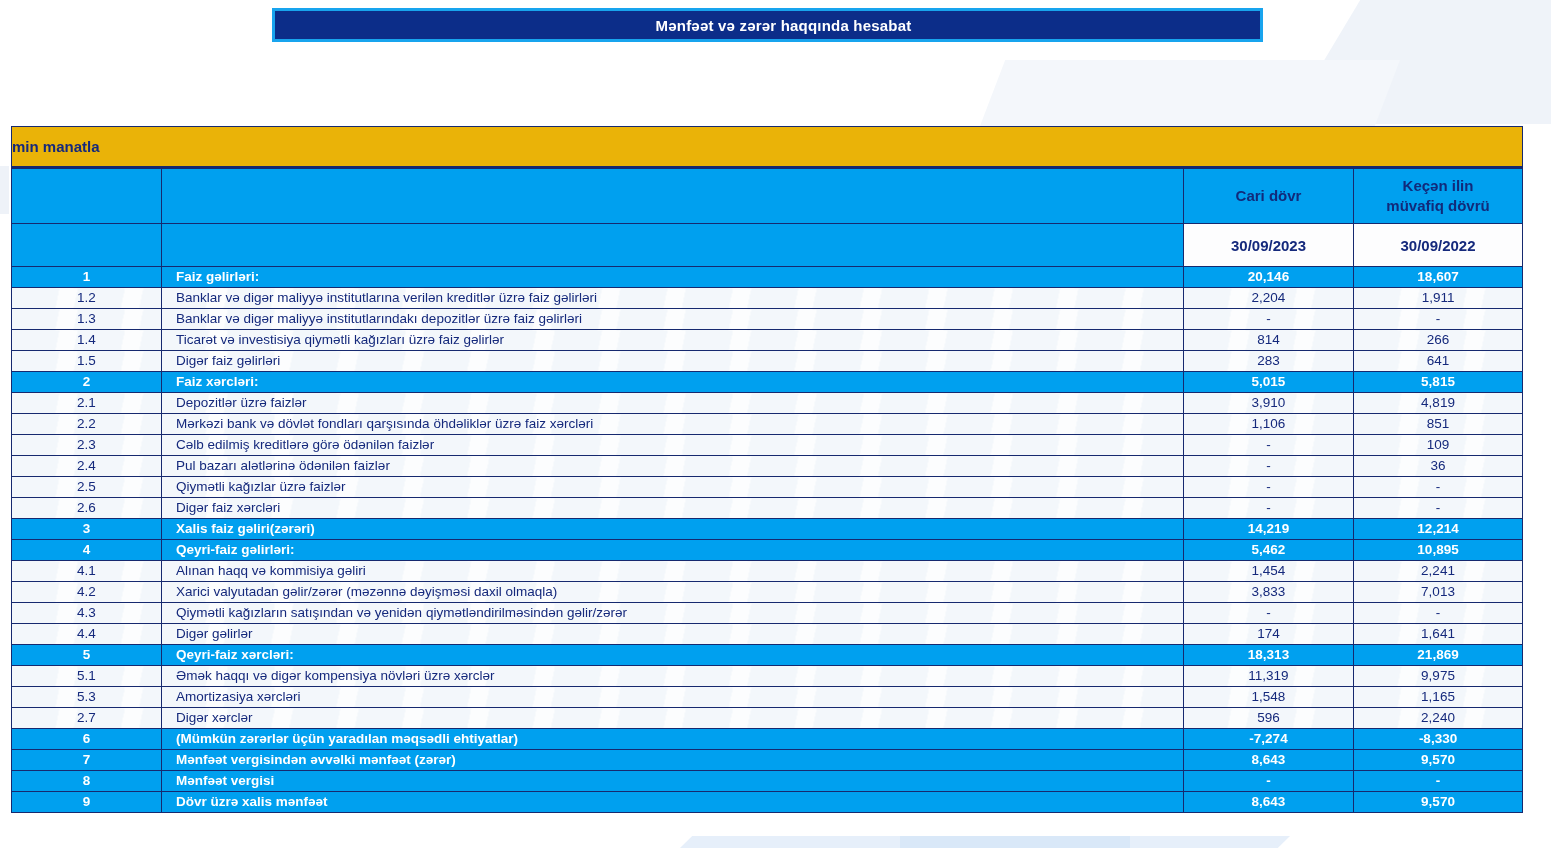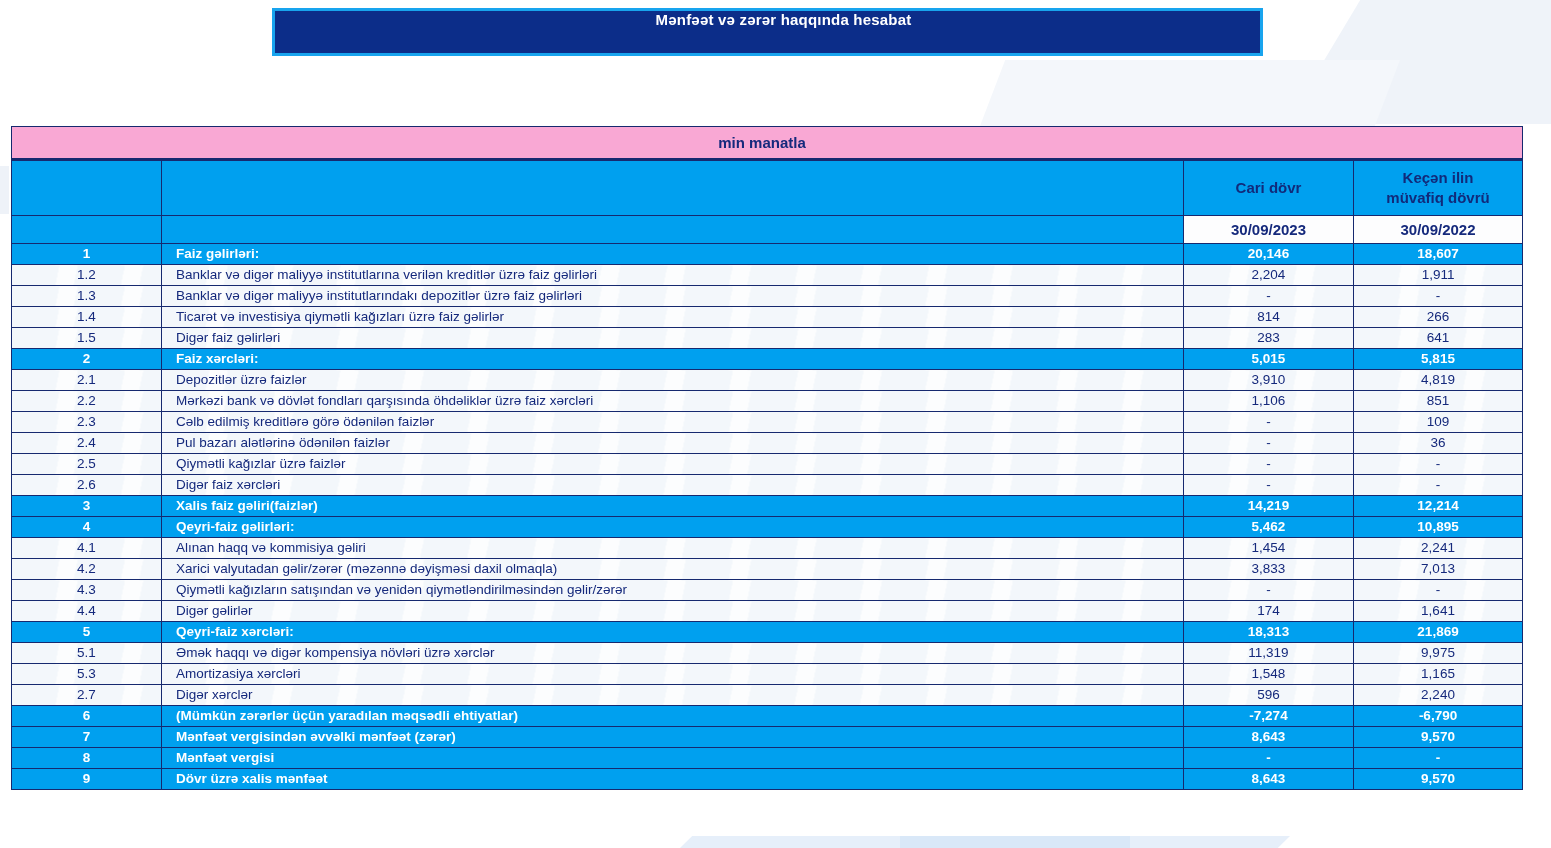--- a/index.html
+++ b/index.html
@@ -17,45 +17,45 @@
                  clip-path:polygon(28% 0, 100% 0, 100% 100%, 0 100%); }
   .wm-topmid { left:980px; top:60px; width:420px; height:66px; background:#f4f7fb;
                clip-path:polygon(6% 0, 100% 0, 94% 100%, 0 100%); }
   .wm-bottom1 { left:680px; top:836px; width:610px; height:12px; background:#e6effa;
                 clip-path:polygon(2% 0, 100% 0, 98% 100%, 0 100%); }
   .wm-bottom2 { left:900px; top:836px; width:230px; height:12px; background:#d9e8f8; }
   .wm-left { left:0; top:166px; width:9px; height:48px; background:#eef2f8; }
 
   
   .banner {
-    position:absolute; left:272px; top:8px; width:991px; height:48px;
+    position:absolute; left:272px; top:8px; width:991px; height:34px;
     background:var(--banner-bg, #0c2d89);
     border:3px solid var(--banner-border, #18a4ee);
-    display:flex; justify-content:center;padding-left:32px;
+    display:flex; align-items:center; justify-content:center;padding-left:32px;
   }
   .banner span { color:#ffffff; font-weight:bold; font-size:15px; letter-spacing:.2px; }
 
   
   table.fin {
     position:absolute; left:11px; top:126px; width:1511px;
     border-collapse:collapse; table-layout:fixed;
   }
   table.fin td { border:1.5px solid #16296f; overflow:hidden; }
 
   tr.unit-row td {
-    height:33px; background:#f9a8d4; text-align:center; padding-right:10px;
+    height:41px; background:#eab308; text-align:left; padding-right:10px;
     font-weight:600; font-size:15px; color:var(--navy,#15297c);
     border-bottom-width:3px;
   }
   tr.head-row td {
     height:56px; background:var(--accent,#00a0ef);
     color:#112a7a; font-weight:bold; font-size:15px; text-align:center;
     white-space:pre-line; line-height:1.35;
   }
-  tr.date-row td { height:28px; font-weight:bold; font-size:15px; text-align:center; }
+  tr.date-row td { height:43px; font-weight:bold; font-size:15px; text-align:center; }
   tr.date-row td.blank { background:var(--accent,#00a0ef); }
   tr.date-row td.date { background:#fdfdfe; color:var(--navy,#15297c); }
 
   tr.data td { height:21px; font-size:13.5px; line-height:1; color:var(--navy,#15297c); }
   tr.data td.no   { text-align:center; }
   tr.data td.label{ text-align:left; padding-left:14px; }
   tr.data td.num  { text-align:center; }
   tr.light td {
     background-color:#f3f7fb;
     background-image:repeating-linear-gradient(102deg,
@@ -169,21 +169,21 @@
         <td class="num">-</td>
       </tr>
       <tr class="data light">
         <td class="no">2.6</td>
         <td class="label">Digər faiz xərcləri</td>
         <td class="num">-</td>
         <td class="num">-</td>
       </tr>
       <tr class="data section">
         <td class="no">3</td>
-        <td class="label">Xalis faiz gəliri(faizlər)</td>
+        <td class="label">Xalis faiz gəliri(zərəri)</td>
         <td class="num">14,219</td>
         <td class="num">12,214</td>
       </tr>
       <tr class="data section">
         <td class="no">4</td>
         <td class="label">Qeyri-faiz gəlirləri:</td>
         <td class="num">5,462</td>
         <td class="num">10,895</td>
       </tr>
       <tr class="data light">
@@ -231,21 +231,21 @@
       <tr class="data light">
         <td class="no">2.7</td>
         <td class="label">Digər xərclər</td>
         <td class="num">596</td>
         <td class="num">2,240</td>
       </tr>
       <tr class="data section">
         <td class="no">6</td>
         <td class="label">(Mümkün zərərlər üçün yaradılan məqsədli ehtiyatlar)</td>
         <td class="num">-7,274</td>
-        <td class="num">-6,790</td>
+        <td class="num">-8,330</td>
       </tr>
       <tr class="data section">
         <td class="no">7</td>
         <td class="label">Mənfəət vergisindən əvvəlki mənfəət (zərər)</td>
         <td class="num">8,643</td>
         <td class="num">9,570</td>
       </tr>
       <tr class="data section">
         <td class="no">8</td>
         <td class="label">Mənfəət vergisi</td>

